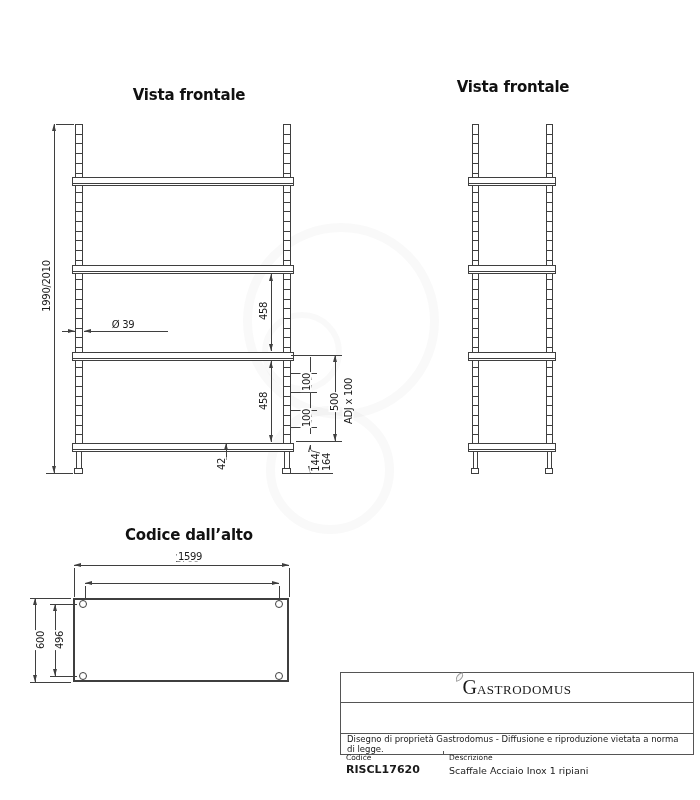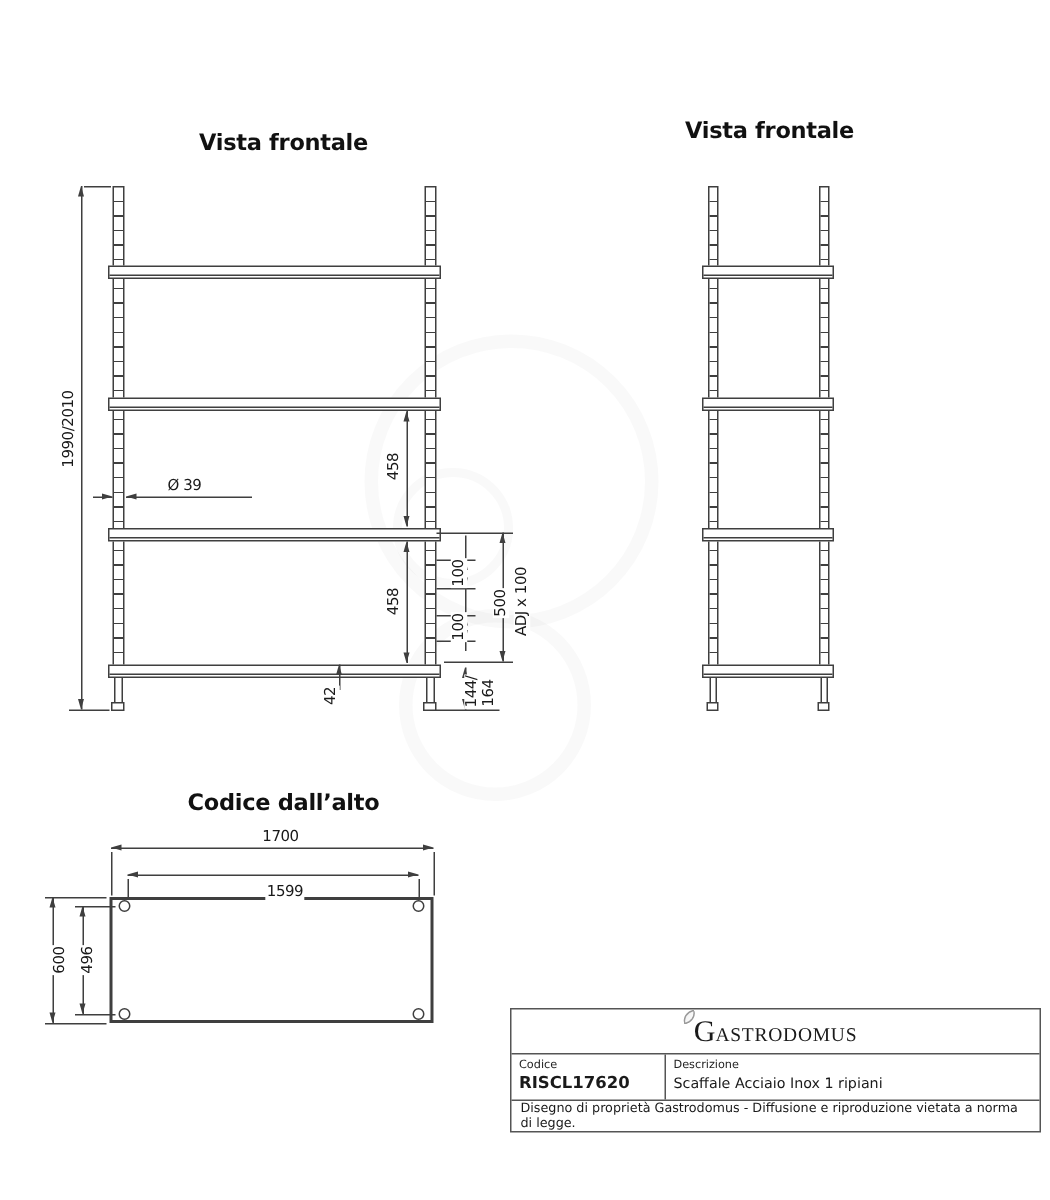--- a/index.html
+++ b/index.html
@@ -38,21 +38,21 @@
        border:1px solid var(--tbborder); background:#fff; font-family:"DejaVu Sans",sans-serif; }
   .tb-logo{ height:30px; border-bottom:1px solid var(--tbborder); display:flex;
             align-items:center; justify-content:center; font-family:"Liberation Serif",serif; }
   .logo-mark{ position:relative; display:flex; align-items:baseline; }
   .leaf{ position:absolute; left:-7px; top:-4px; width:9px; height:8px;
          border:1px solid #999; border-radius:90% 10% 90% 10%;
          background:linear-gradient(135deg,#eee,#fff); transform:rotate(-15deg); }
   .logo-big{ font-size:20px; line-height:1; }
   .logo-rest{ font-size:13px; letter-spacing:.5px; }
   .tb-row2{ height:31px; border-bottom:1px solid var(--tbborder); display:flex; }
-  .tb-cell{ padding:2px 5px; }
+  .tb-cell{ padding:2px 5px;margin-top:48px; }
   .tb-cell.c1{ width:103px; border-right:1px solid var(--tbborder); }
   .tb-cell.c2{ flex:1; }
   .tb-lab{ font-size:7.5px; color:#222; }
   .tb-code{ font-size:11px; font-weight:bold; margin-top:1px; }
   .tb-desc{ font-size:9.5px; margin-top:3px; }
   .tb-note{ height:20px; display:flex; align-items:center; padding:0 6px; font-size:8.5px; }
 </style>
 </head>
 <body>
 
@@ -159,21 +159,21 @@
     <div class="vl" style="left:289px;top:568px;height:29px;"></div>
     <div class="arw al" style="left:74px;top:563px;"></div>
     <div class="arw ar2" style="left:282px;top:563px;"></div>
     <div class="dl" style="left:187px;top:558px;">1700</div>
 
     <div class="hl" style="left:85px;top:583px;width:194px;"></div>
     <div class="vl" style="left:85px;top:586px;height:13px;"></div>
     <div class="vl" style="left:279px;top:586px;height:13px;"></div>
     <div class="arw al" style="left:85px;top:581px;"></div>
     <div class="arw ar2" style="left:272px;top:581px;"></div>
-    <div class="dl" style="left:190px;top:595px;">1599</div>
+    <div class="dl" style="left:190px;top:556px;">1599</div>
 
     <div class="vl" style="left:35px;top:598px;height:84px;"></div>
     <div class="hl" style="left:30px;top:598px;width:41px;"></div>
     <div class="hl" style="left:30px;top:682px;width:41px;"></div>
     <div class="arw au" style="left:33px;top:598px;"></div>
     <div class="arw ad" style="left:33px;top:675px;"></div>
     <div class="dl rot" style="left:40px;top:640px;">600</div>
 
     <div class="vl" style="left:55px;top:604px;height:72px;"></div>
     <div class="hl" style="left:50px;top:604px;width:27px;"></div>

